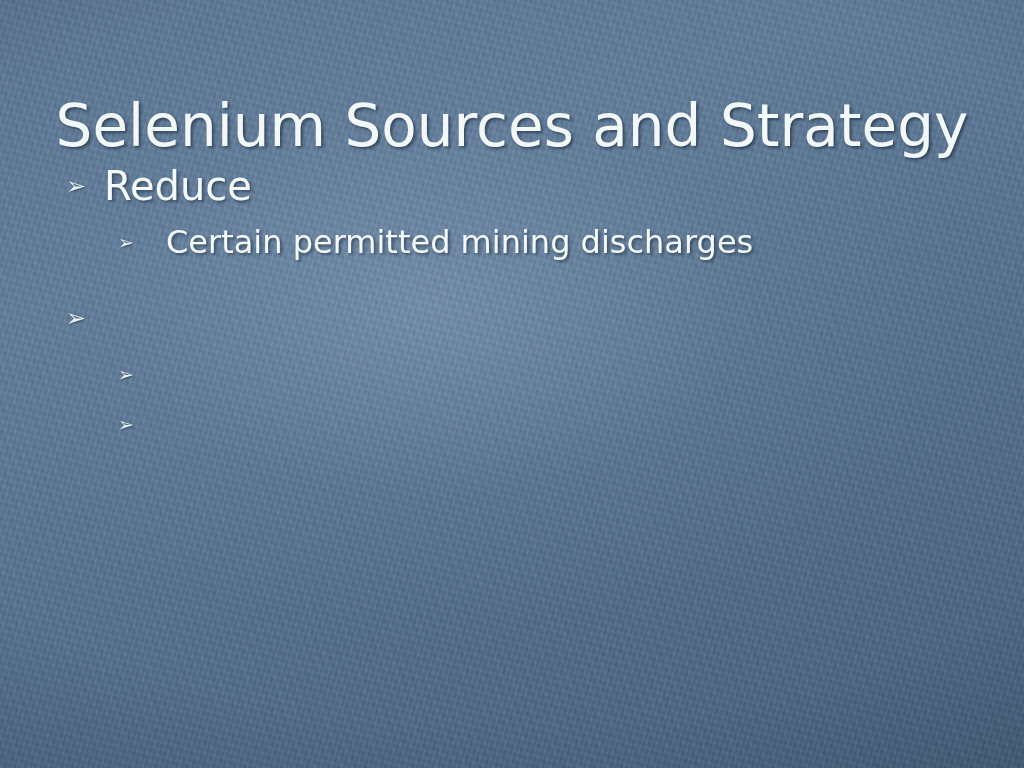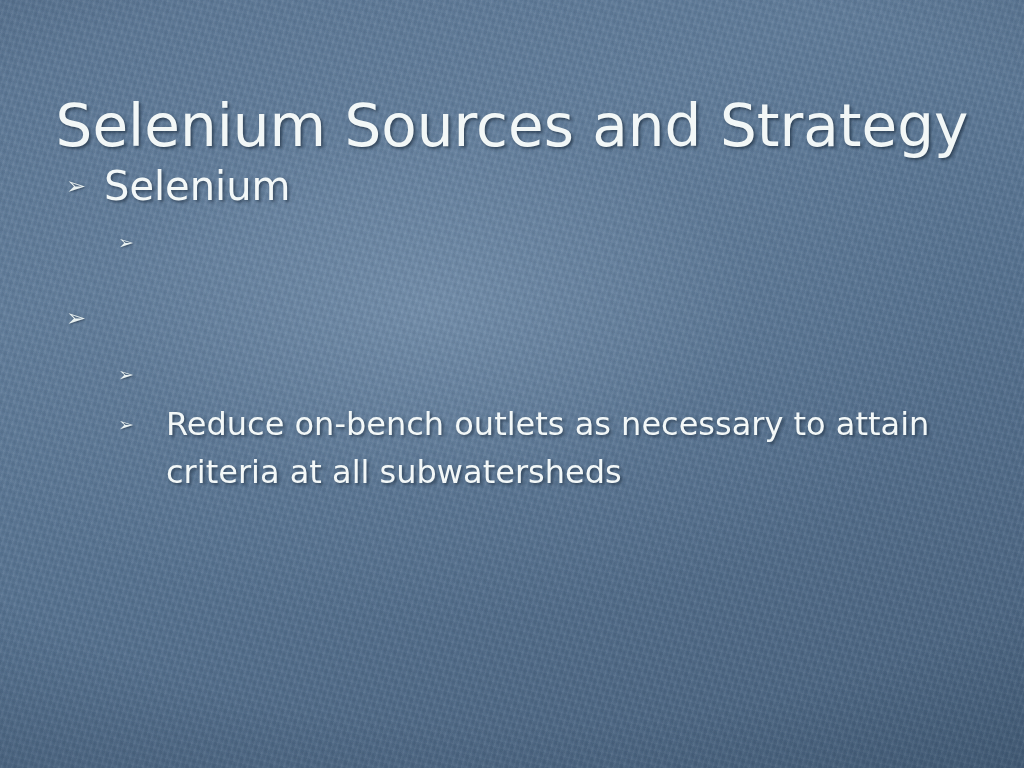--- a/index.html
+++ b/index.html
@@ -124,38 +124,38 @@
 
 <div id="slide">
 
   <h1 class="content" id="slide-title">Selenium Sources and Strategy</h1>
 
   <div class="content" id="body-list">
 
     <div>
       <div class="l1">
         <span class="bullet">➢</span>
-        <span class="txt">Selenium</span>
+        <span class="txt">Reduce</span>
       </div>
       <div class="l2wrap">
         <div class="l2">
           <span class="bullet">➢</span>
+          <span class="txt">Certain permitted mining discharges</span>
         </div>
       </div>
     </div>
 
     <div>
       <div class="l1">
         <span class="bullet">➢</span>
       </div>
       <div class="l2wrap">
         <div class="l2">
           <span class="bullet">➢</span>
         </div>
         <div class="l2">
           <span class="bullet">➢</span>
-          <span class="txt">Reduce on-bench outlets as necessary to attain criteria at all subwatersheds</span>
         </div>
       </div>
     </div>
 
   </div>
 </div>
 
 </body></html>

